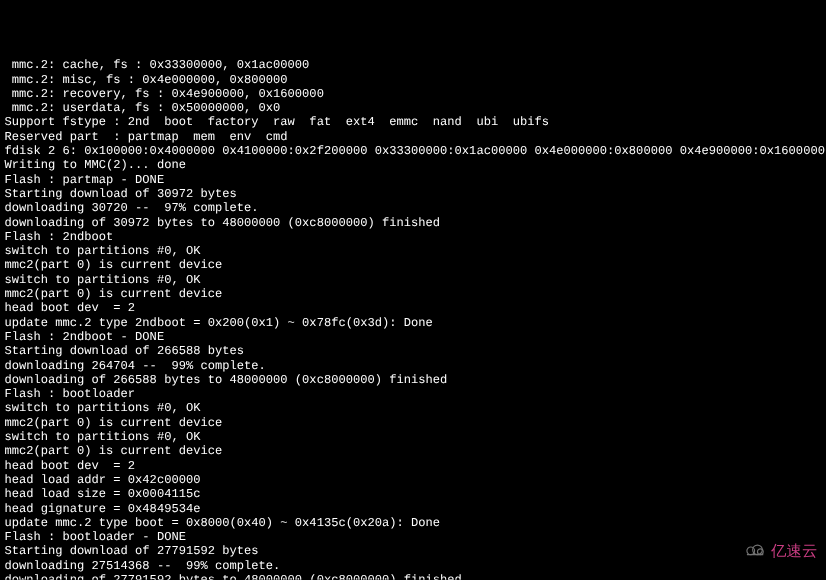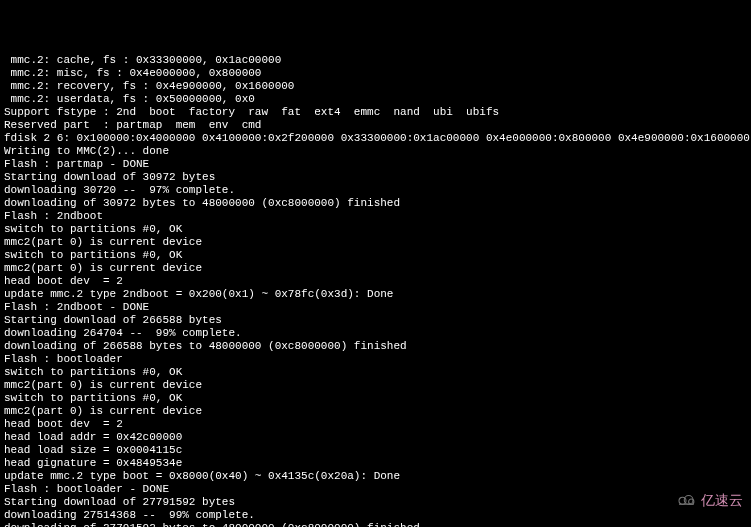--- a/index.html
+++ b/index.html
@@ -17,21 +17,21 @@
       position: relative;
     }
     .term-line { display: block; }
     .watermark {
       position: absolute;
       right: 8px;
       bottom: 6px;
       display: flex;
       align-items: center;
       gap: 4px;
-      color: #f9a8d4;
+      color: #ec4899;
       font-family: sans-serif;
       font-size: 14px;
       opacity: 0.85;
     }
     .watermark svg { width: 22px; height: 14px; }
   </style>
 </head>
 <body>
 
 

